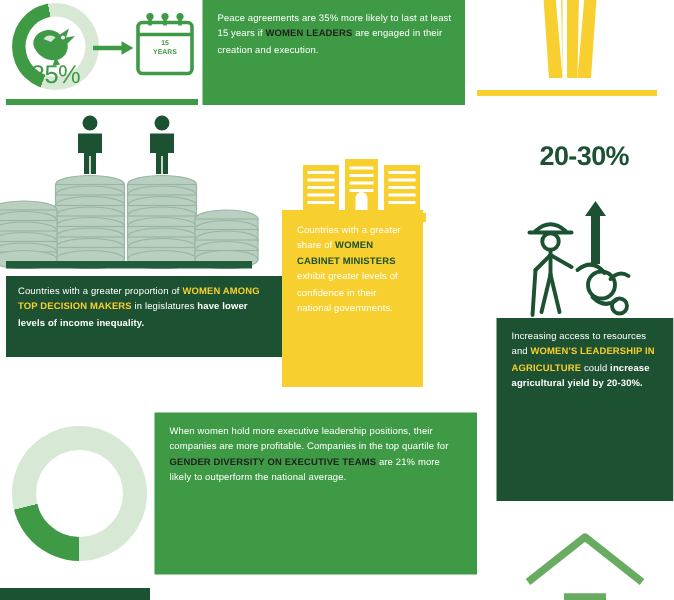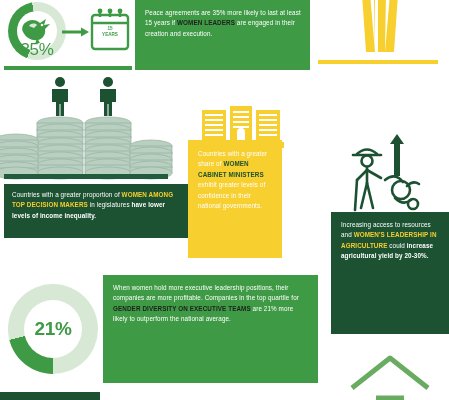--- a/index.html
+++ b/index.html
@@ -241,20 +241,21 @@
       <path d="M39 36 v-10 a4 4 0 0 1 8 0 v10 Z"></path>
     </g>
   </svg>
 
   <div id="cabinet-text">
     <div class="inner txt">
       <span>Countries with a greater share of </span><span class="hl">WOMEN CABINET MINISTERS</span><span> exhibit greater levels of confidence in their national governments.</span>
     </div>
   </div>
 
+  <div class="pct2030">20-30%</div>
 
   <svg class="farmer" viewBox="0 0 92 86">
 
     <g fill="#1c5132">
       <path d="M52 6 L59 16 H55 V48 H49 V16 H45 Z"></path>
     </g>
     <g fill="none" stroke="#1c5132" stroke-width="2.6" stroke-linejoin="round" stroke-linecap="round">
 
       <path d="M12 26 q10 -9 20 0"></path>
       <path d="M8 27 h28"></path>
@@ -278,21 +279,20 @@
     </g>
   </svg>
 
   <div id="agri-text">
     <div class="inner txt">
       <span>Increasing access to resources and </span><span class="hl">WOMEN'S LEADERSHIP IN AGRICULTURE</span><span> could </span><span class="hl2">increase agricultural yield by 20-30%.</span>
     </div>
   </div>
 
   <div class="ring21"></div>
-  <div class="pct21">21%</div>
 
   <div id="exec-text">
     <div class="inner txt">
       <span>When women hold more executive leadership positions, their companies are more profitable. Companies in the top quartile for </span><span class="hl">GENDER DIVERSITY ON EXECUTIVE TEAMS</span><span> are 21% more likely to outperform the national average.</span>
     </div>
   </div>
 
   <svg class="roof" viewBox="0 0 88 48">
     <g fill="none" stroke="#6aab62" stroke-width="5" stroke-linejoin="round">
       <path d="M6 36 L44 6 L82 36"></path>

